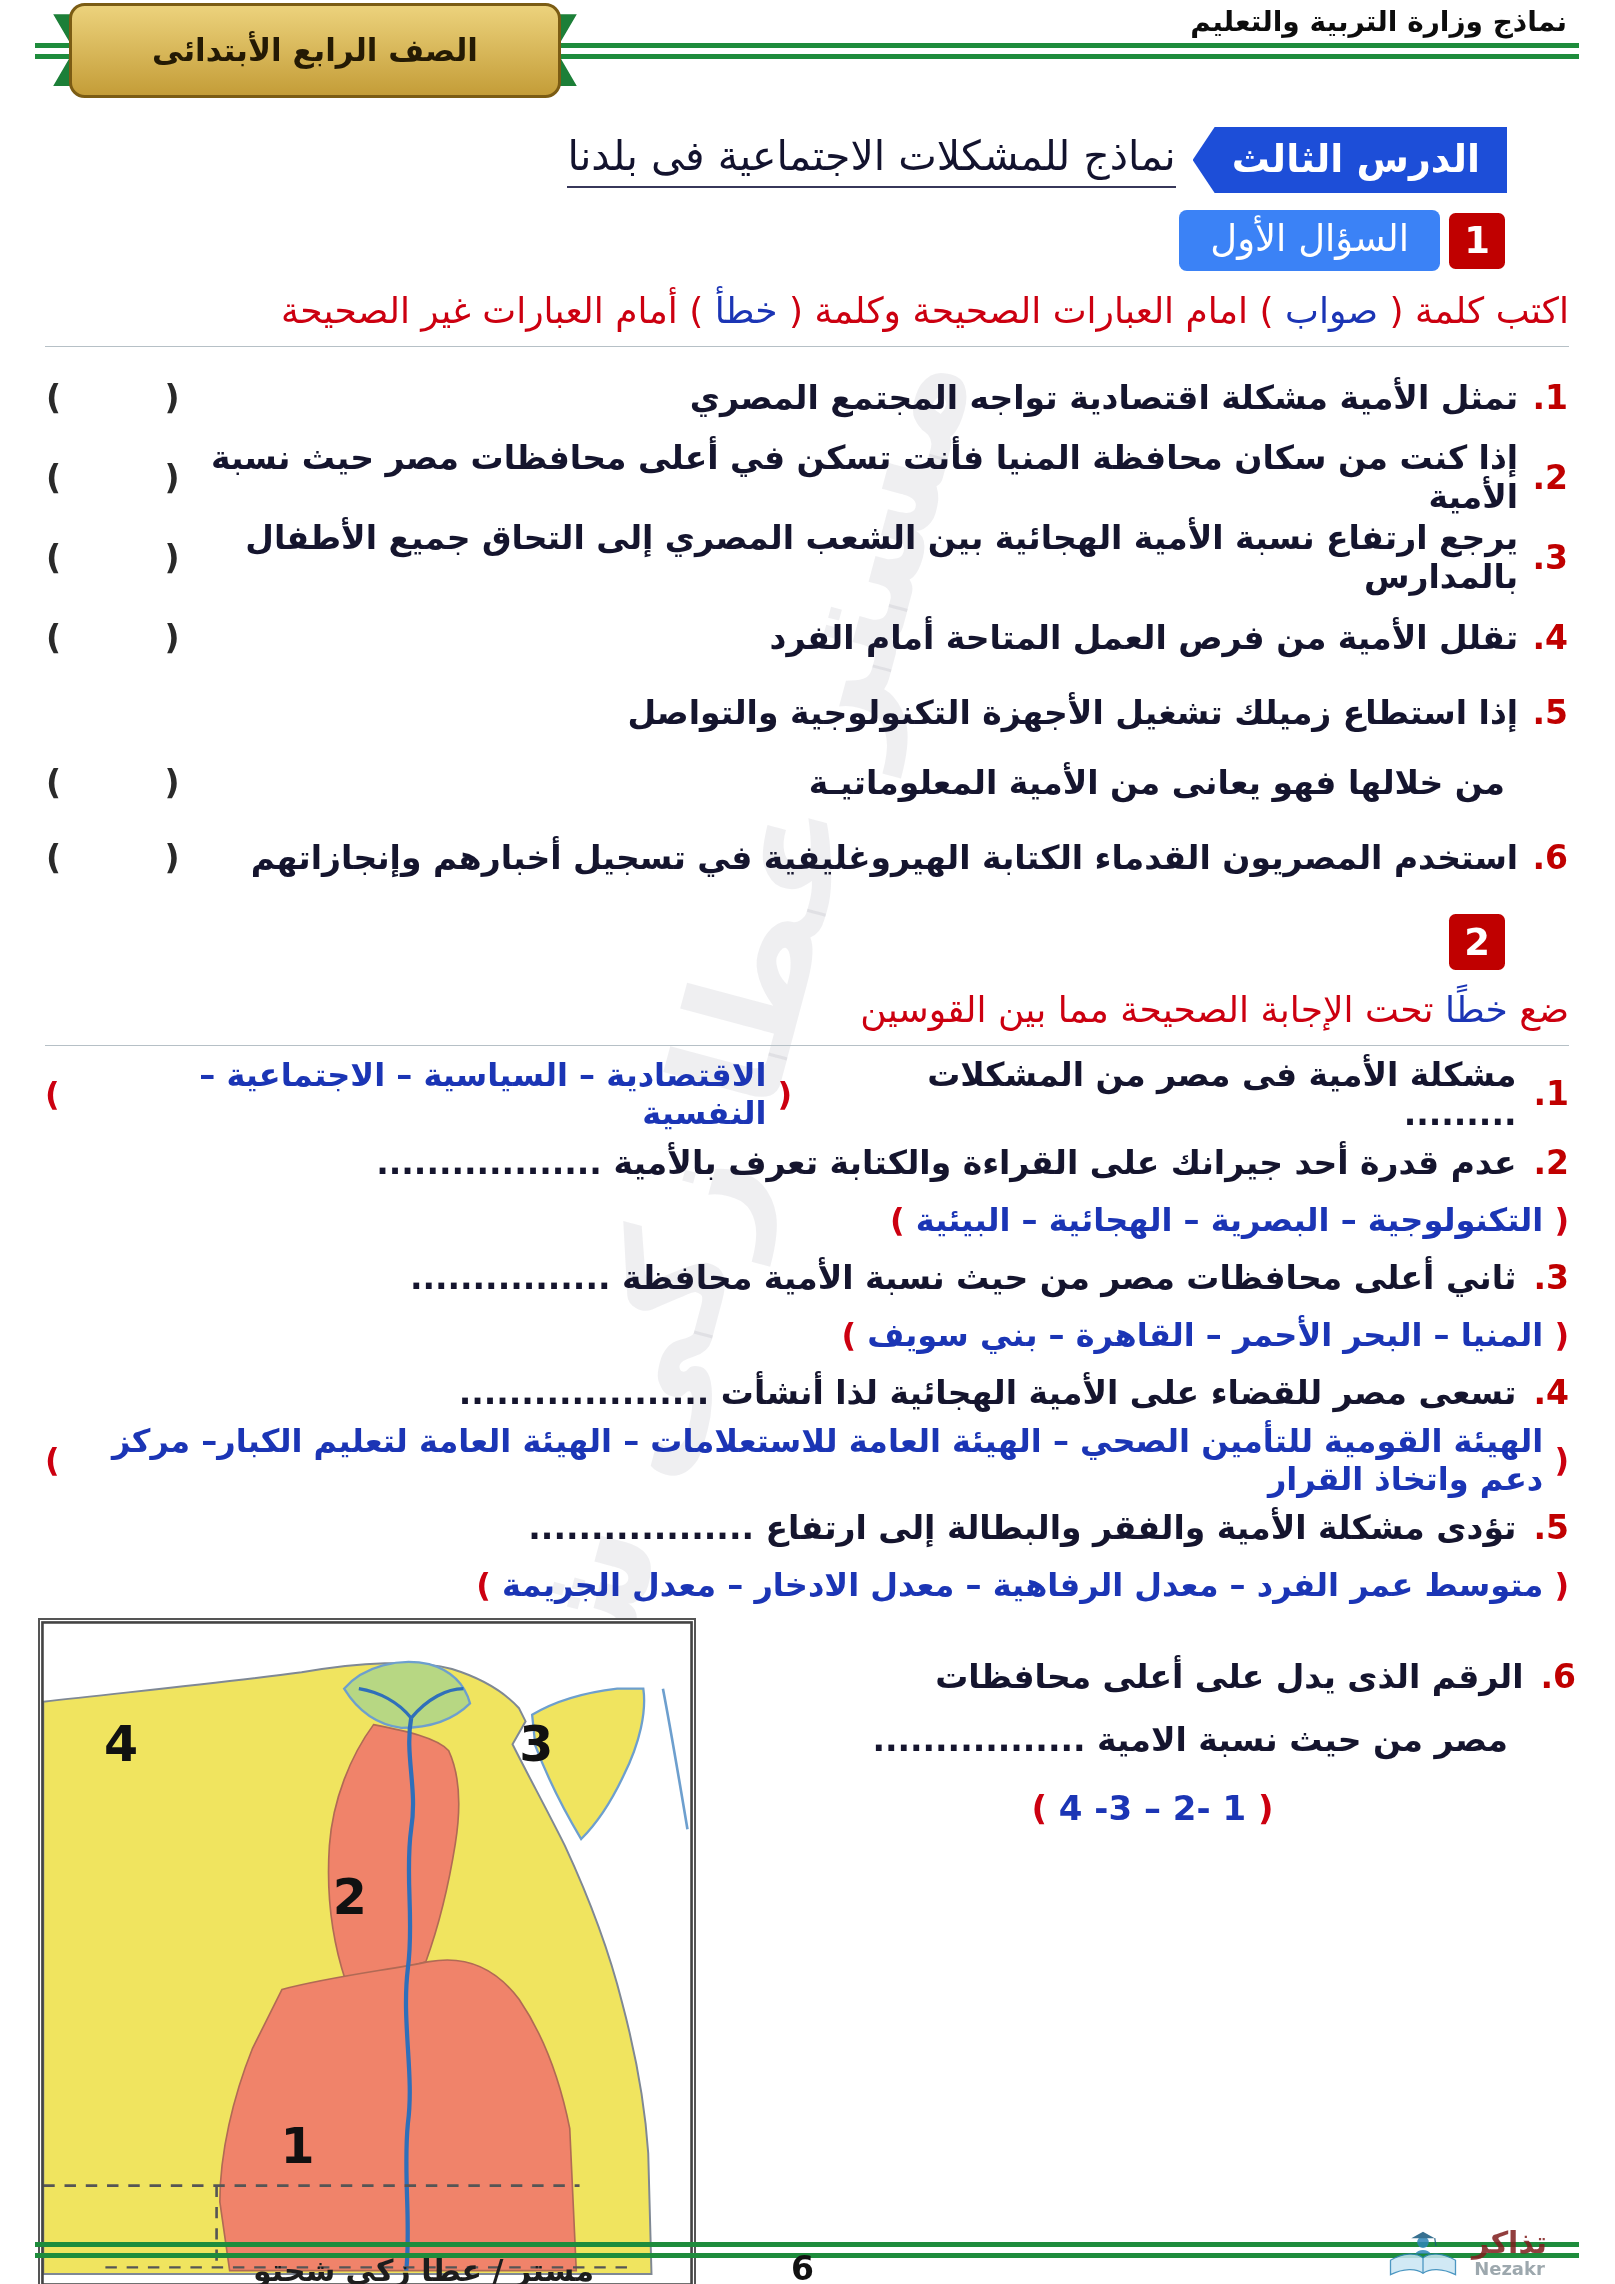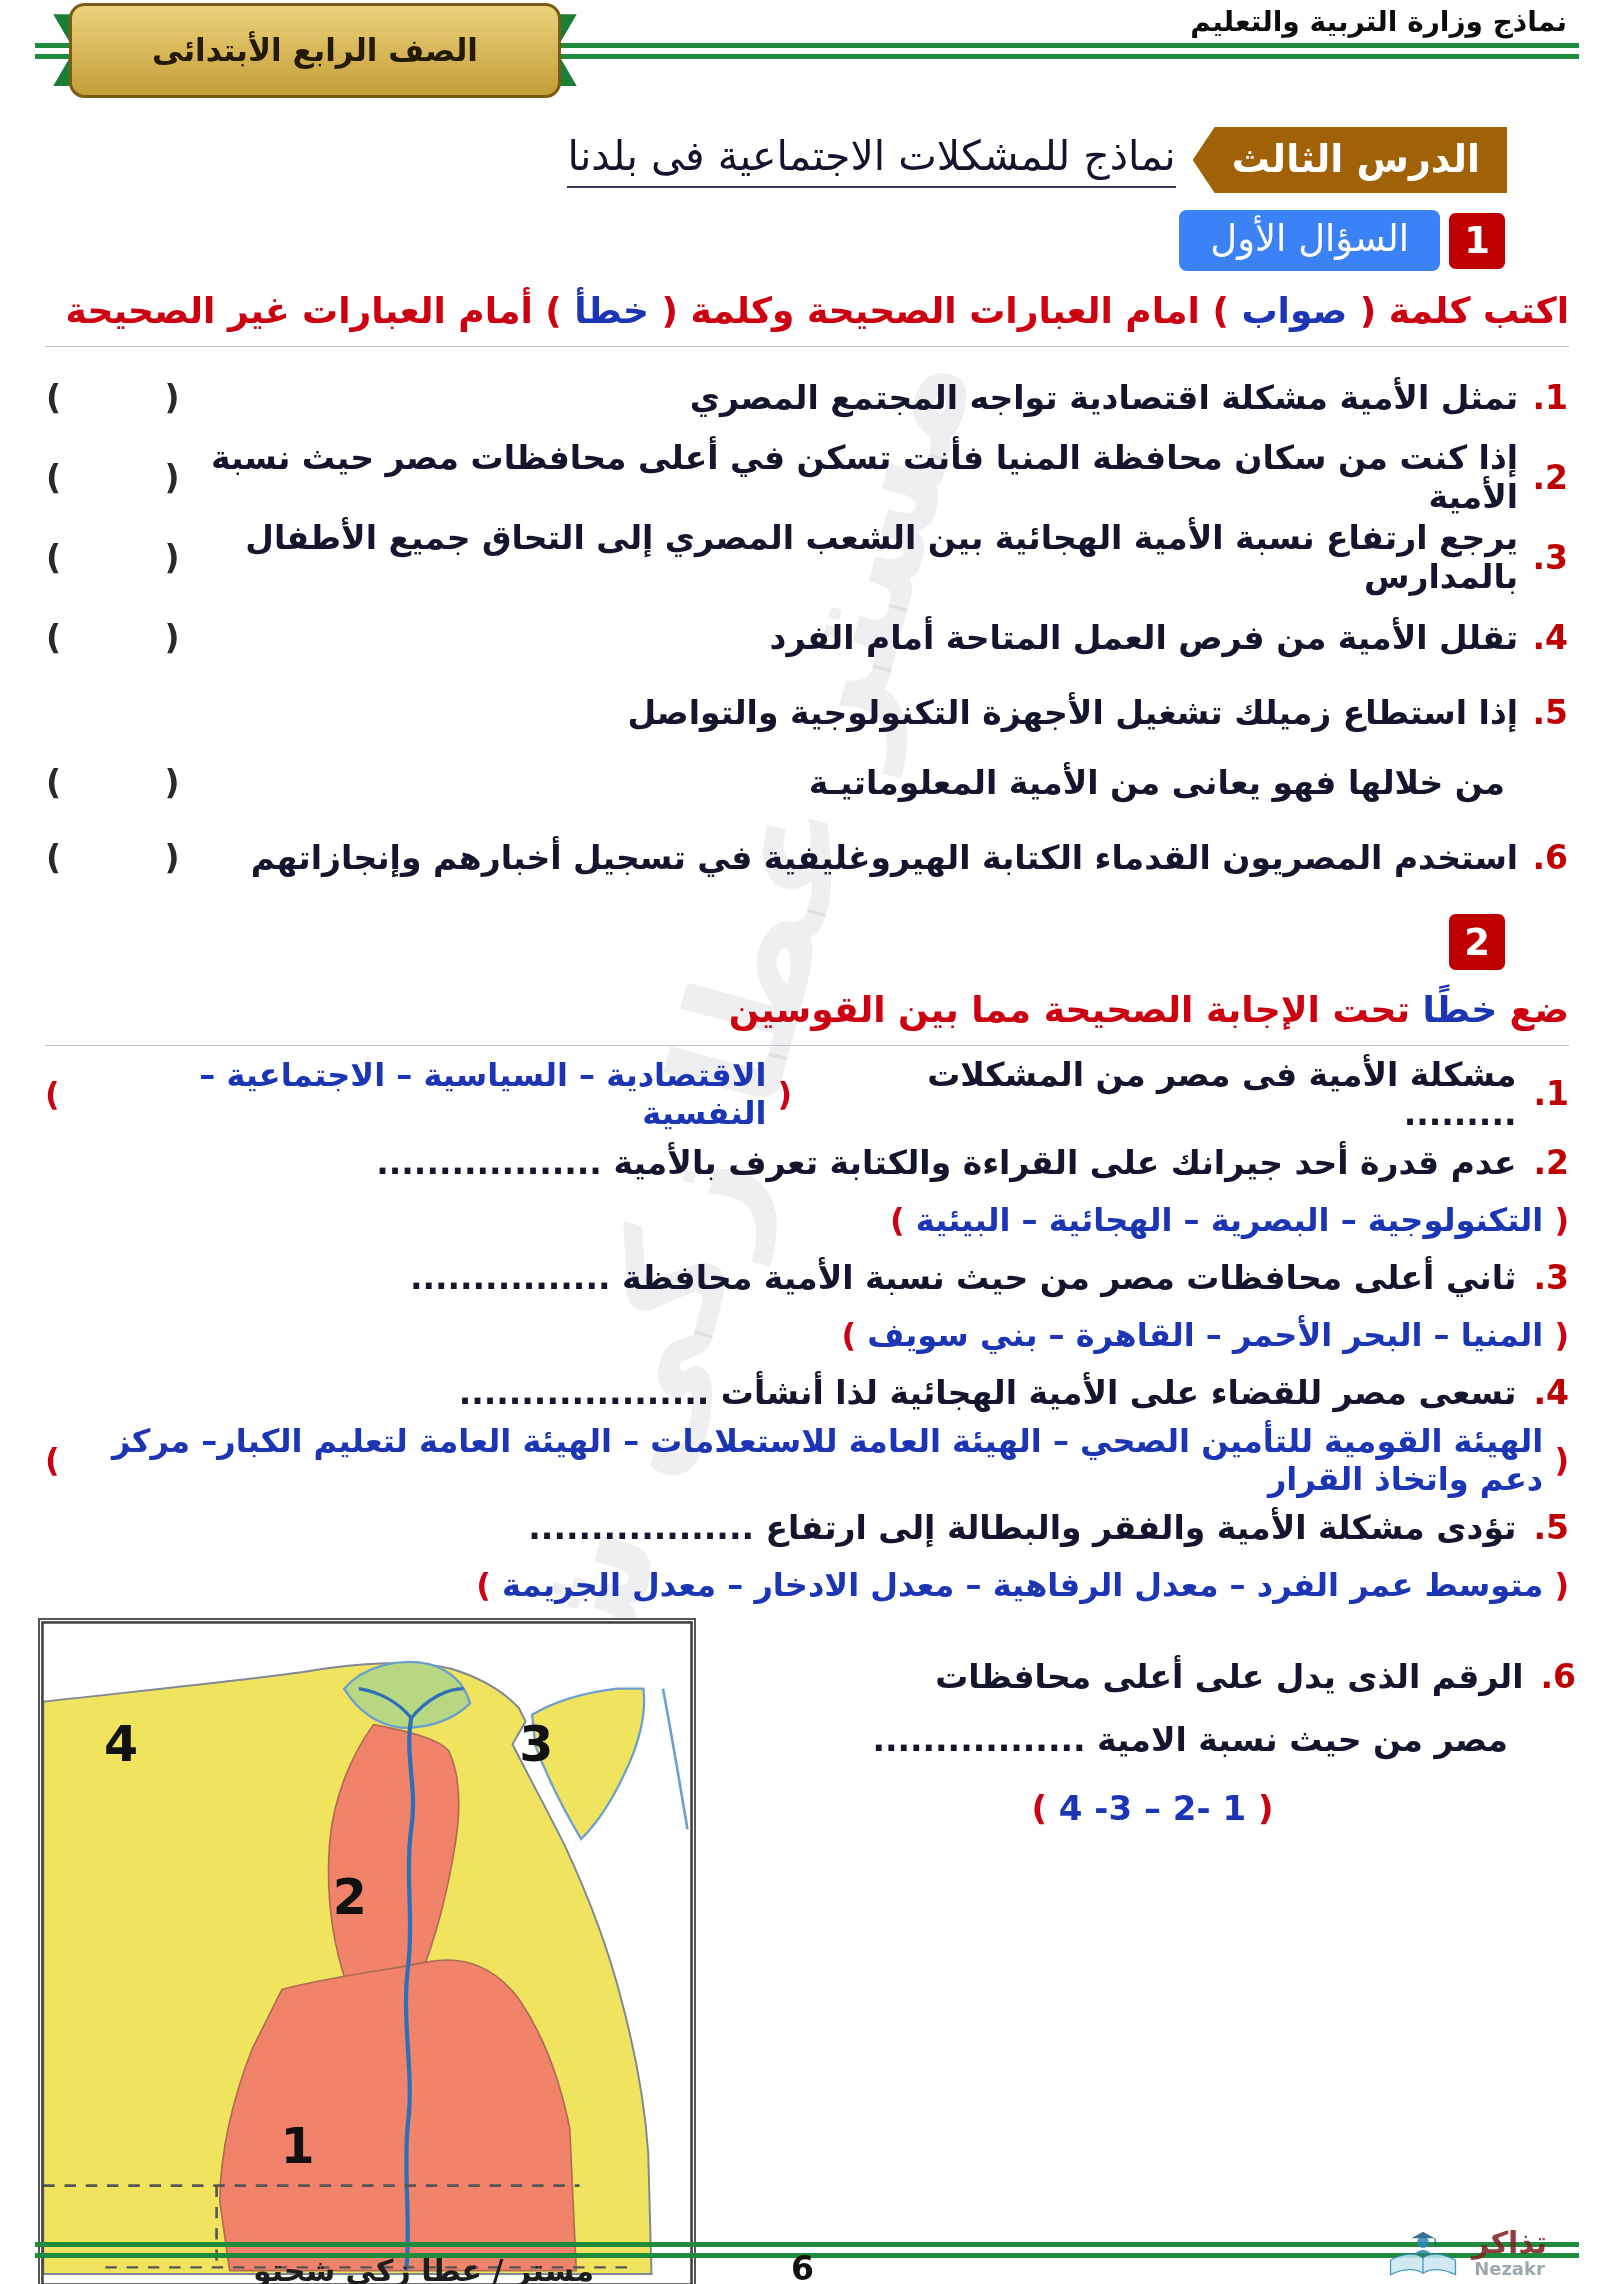--- a/index.html
+++ b/index.html
@@ -23,32 +23,32 @@
   .rule + .rule { margin-top:6.5px; }
   .ministry { position:absolute; top:5.2px; right:48px; font-size:28px; font-weight:bold; color:#0d0d0d; }
   .grade-banner { position:absolute; top:2.6px; left:62px; width:508px; height:95px; z-index:2; }
   .grade-ribbon { position:absolute; top:11.7px; bottom:11.7px; left:-7.8px; right:-7.8px; background:#1c7f38;
     clip-path:polygon(0 0, 4% 50%, 0 100%, 100% 100%, 96% 50%, 100% 0); }
   .grade-plate { position:absolute; top:0; bottom:0; left:7.8px; right:7.8px;
     background:linear-gradient(#ecd27c, #c49d38); border:3.3px solid #7b5c14; border-radius:15.6px;
     display:grid; place-items:center; color:#241a04; font-size:31px; font-weight:bold; }
   
   .lesson-row { display:flex; align-items:center; gap:17px; padding-right:108px; margin-top:37px; }
-  .lesson-badge { background:#a16207; color:#fff; font-size:38px; font-weight:bold;
+  .lesson-badge { background:#1d4ed8; color:#fff; font-size:38px; font-weight:bold;
     padding:10.4px 27px 11.7px 39px; clip-path:polygon(100% 0, 100% 100%, 7% 100%, 0 50%, 7% 0); }
   .lesson-title { font-size:41px; font-weight:normal; color:#13132e;
     border-bottom:2px solid rgba(20,20,60,.85); padding-bottom:5.2px; }
   
   .sec-head { display:flex; align-items:center; gap:9px; padding-right:110px; margin-top:17px; }
   .sec-num { width:56px; height:56px; background:#c00000; color:#fff; font-size:37px; font-weight:bold;
     display:grid; place-items:center; border-radius:6.5px; }
   .sec-box { background:#3b82f6; color:#fff; font-size:37px; font-weight:normal;
     padding:6.5px 31px 11.7px; border-radius:7.8px; }
   
-  .instr { margin:15.6px 46px 0; font-size:36px; font-weight:bold; color:#cc0010;
+  .instr { margin:15.6px 46px 0; font-size:36px; font-weight:normal; color:#cc0010;
     padding-bottom:10.4px; border-bottom:1.3px solid #b6c0c6; line-height:1.35; }
   .blue-word { color:#1b35b5; }
   
   .statements { margin:10.4px 47px 0; }
   .stmt { display:flex; align-items:center; gap:14.3px; min-height:80px;
     font-size:33px; font-weight:bold; }
   .stmt-num { color:#c00000; flex:0 0 auto; }
   .stmt-text { color:#15152e; }
   .answer { margin-inline-start:auto; color:#2a2a2a; white-space:pre; font-size:33px; flex:0 0 auto; }
   .stmt-l1 { display:flex; align-items:center; gap:14.3px; min-height:70px; font-size:33px; font-weight:bold; }

